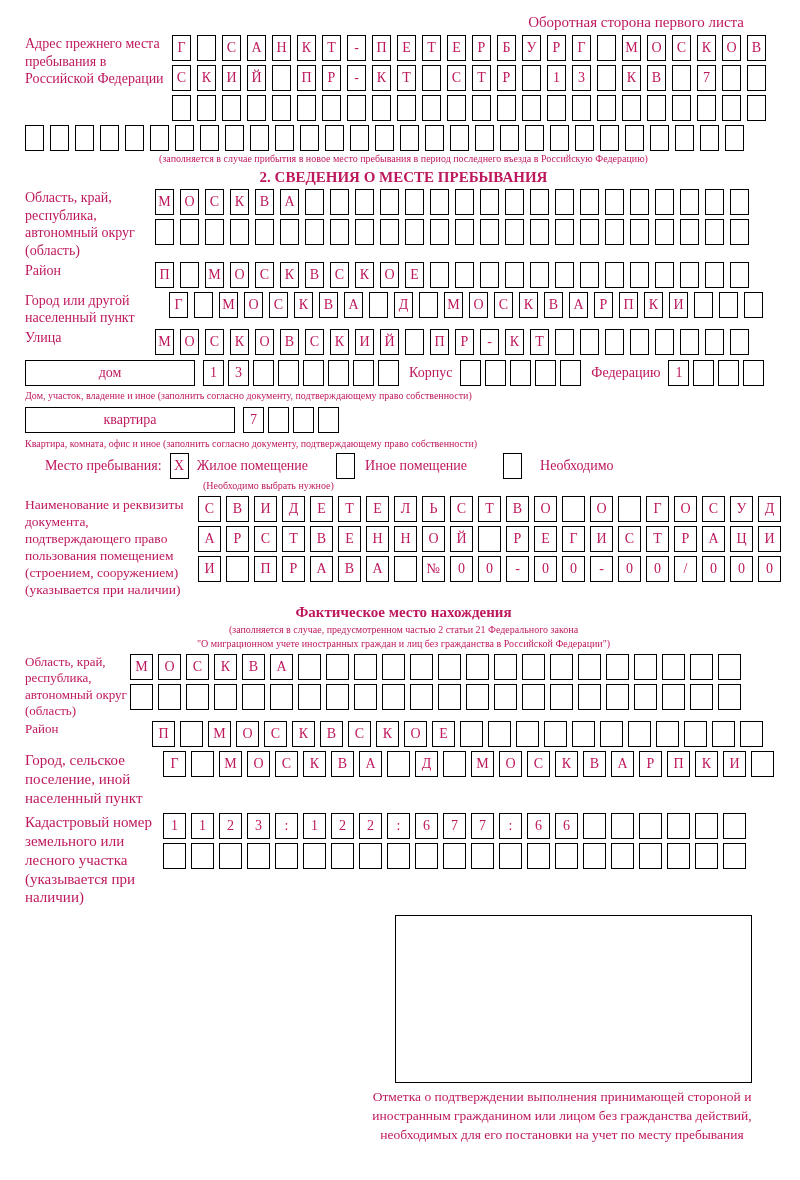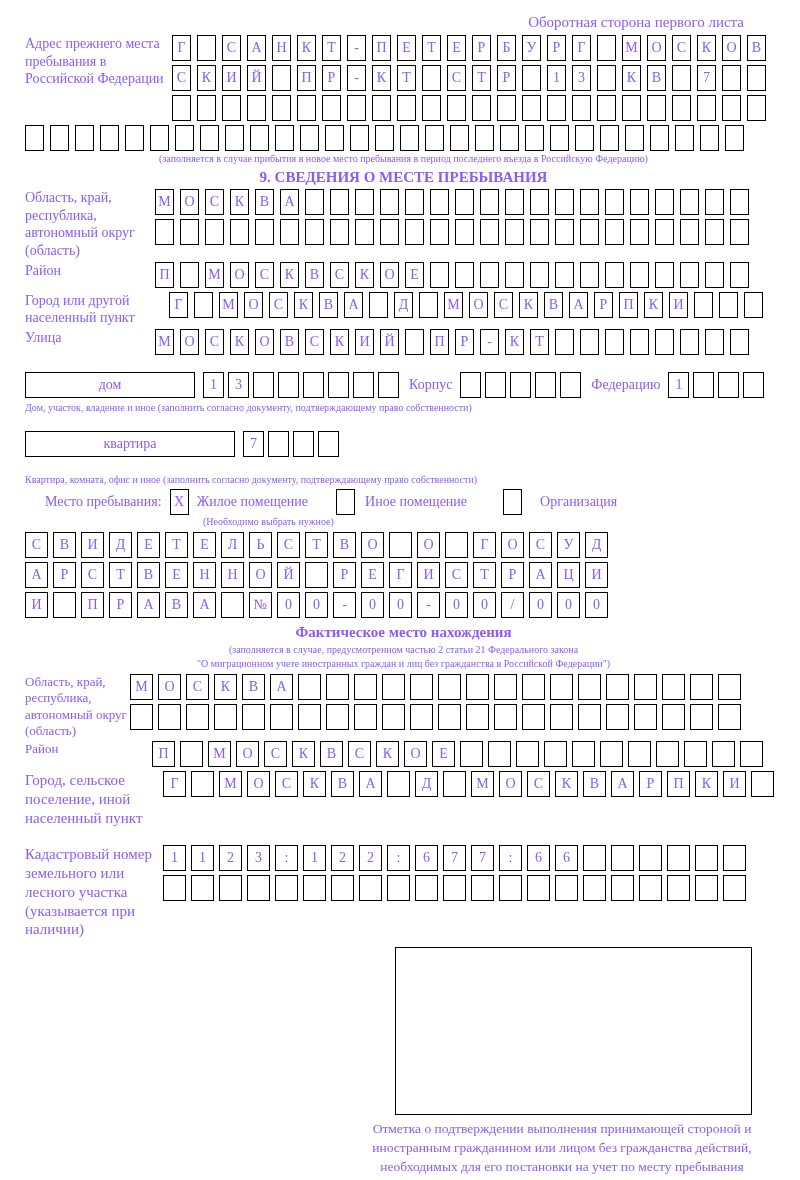--- a/index.html
+++ b/index.html
@@ -1,17 +1,17 @@
 <!DOCTYPE html>
 <html><head>
 <meta charset="utf-8">
 <style>
   html,body{margin:0;padding:0;background:#fff;}
   .page{width:800px;height:1180px;box-sizing:border-box;padding:8px 18px 0 25px;
-        font-family:"Liberation Serif","DejaVu Serif",serif;color:#8b5cf6;background:#fff;
+        font-family:"Liberation Serif","DejaVu Serif",serif;color:#be185d;background:#fff;
         overflow:hidden;position:relative;}
   .hdr{margin-top:6px;text-align:right;padding-right:38px;font-size:15px;}
   .frow{display:flex;align-items:flex-start;}
   .lbl{flex:none;font-size:14px;line-height:1.26;}
   .w147{width:147px;} .w130{width:130px;}
   .w173{width:173px;font-size:13.5px;}
   .w105{width:105px;font-size:13px;}
   .w127{width:127px;font-size:13px;}
   .w138{width:138px;font-size:15px;}
   .rows{display:flex;flex-direction:column;gap:4px;}
@@ -21,21 +21,21 @@
   .wide{gap:5px;} .wide .cell{width:23px;}
   .hb{gap:4px;} .hb .cell{width:21px;}
   .longbox{flex:none;height:26px;border:1.5px solid #000;box-sizing:border-box;
            display:flex;align-items:center;justify-content:center;font-size:14px;}
   .w170{width:170px;} .w210{width:210px;}
   .inline-lbl{font-size:14px;line-height:26px;flex:none;}
   .cap{font-size:10px;line-height:1.2;}
   .center{text-align:center;}
   .title{font-size:15px;font-weight:bold;text-align:center;}
   .mt1{margin-top:1px;}.mt2{margin-top:2px;}.mt3{margin-top:3px;}.mt4{margin-top:4px;}
-  .mt5{margin-top:17px;}.mt6{margin-top:6px;}.mt16{margin-top:4px;}
+  .mt5{margin-top:5px;}.mt6{margin-top:6px;}.mt16{margin-top:4px;}
   .ml14{margin-left:14px;} .ml8{margin-left:8px;} .ml10{margin-left:10px;}
   .ml18{margin-left:18px;} .ml28{margin-left:28px;} .ml36{margin-left:36px;}
   .note{margin-left:178px;}
   .stayrow{align-items:center;margin-left:20px;}
   .houserow{align-items:center;}
   .markbox{width:357px;height:168px;border:1.6px solid #000;box-sizing:border-box;
            margin:8px 30px 0 auto;}
   .markcap{width:400px;margin:5px 20px 2px auto;text-align:center;font-size:13.5px;line-height:1.4;}
 </style>
 </head>
@@ -154,21 +154,21 @@
       <span class="cell"></span>
       <span class="cell"></span>
       <span class="cell"></span>
       <span class="cell"></span>
       <span class="cell"></span>
       <span class="cell"></span>
       <span class="cell"></span>
     </div>
   <div class="cap center mt2">(заполняется в случае прибытия в новое место пребывания в период последнего въезда в Российскую Федерацию)</div>
 
-  <div class="title mt4">9. СВЕДЕНИЯ О МЕСТЕ ПРЕБЫВАНИЯ</div>
+  <div class="title mt4">2. СВЕДЕНИЯ О МЕСТЕ ПРЕБЫВАНИЯ</div>
 
   <div class="frow mt3">
     <div class="lbl w130">Область, край, республика, автономный округ (область)</div>
     <div class="rows">
       <div class="boxes">
           <span class="cell">М</span>
           <span class="cell">О</span>
           <span class="cell">С</span>
           <span class="cell">К</span>
           <span class="cell">В</span>
@@ -352,25 +352,26 @@
   </div>
   <div class="cap mt5">Квартира, комната, офис и иное (заполнить согласно документу, подтверждающему право собственности)</div>
 
   <div class="frow stayrow mt3">
     <div class="inline-lbl">Место пребывания:</div>
     <span class="cell ml8">X</span>
     <div class="inline-lbl ml8">Жилое помещение</div>
     <span class="cell ml28"></span>
     <div class="inline-lbl ml10">Иное помещение</div>
     <span class="cell ml36"></span>
-    <div class="inline-lbl ml18">Организация</div>
+    <div class="inline-lbl ml18">Необходимо</div>
   </div>
   <div class="cap note mt1">(Необходимо выбрать нужное)</div>
 
   <div class="frow mt4">
+    <div class="lbl w173">Наименование и реквизиты документа, подтверждающего право пользования помещением (строением, сооружением) (указывается при наличии)</div>
     <div class="rows">
       <div class="boxes wide">
           <span class="cell">С</span>
           <span class="cell">В</span>
           <span class="cell">И</span>
           <span class="cell">Д</span>
           <span class="cell">Е</span>
           <span class="cell">Т</span>
           <span class="cell">Е</span>
           <span class="cell">Л</span>

